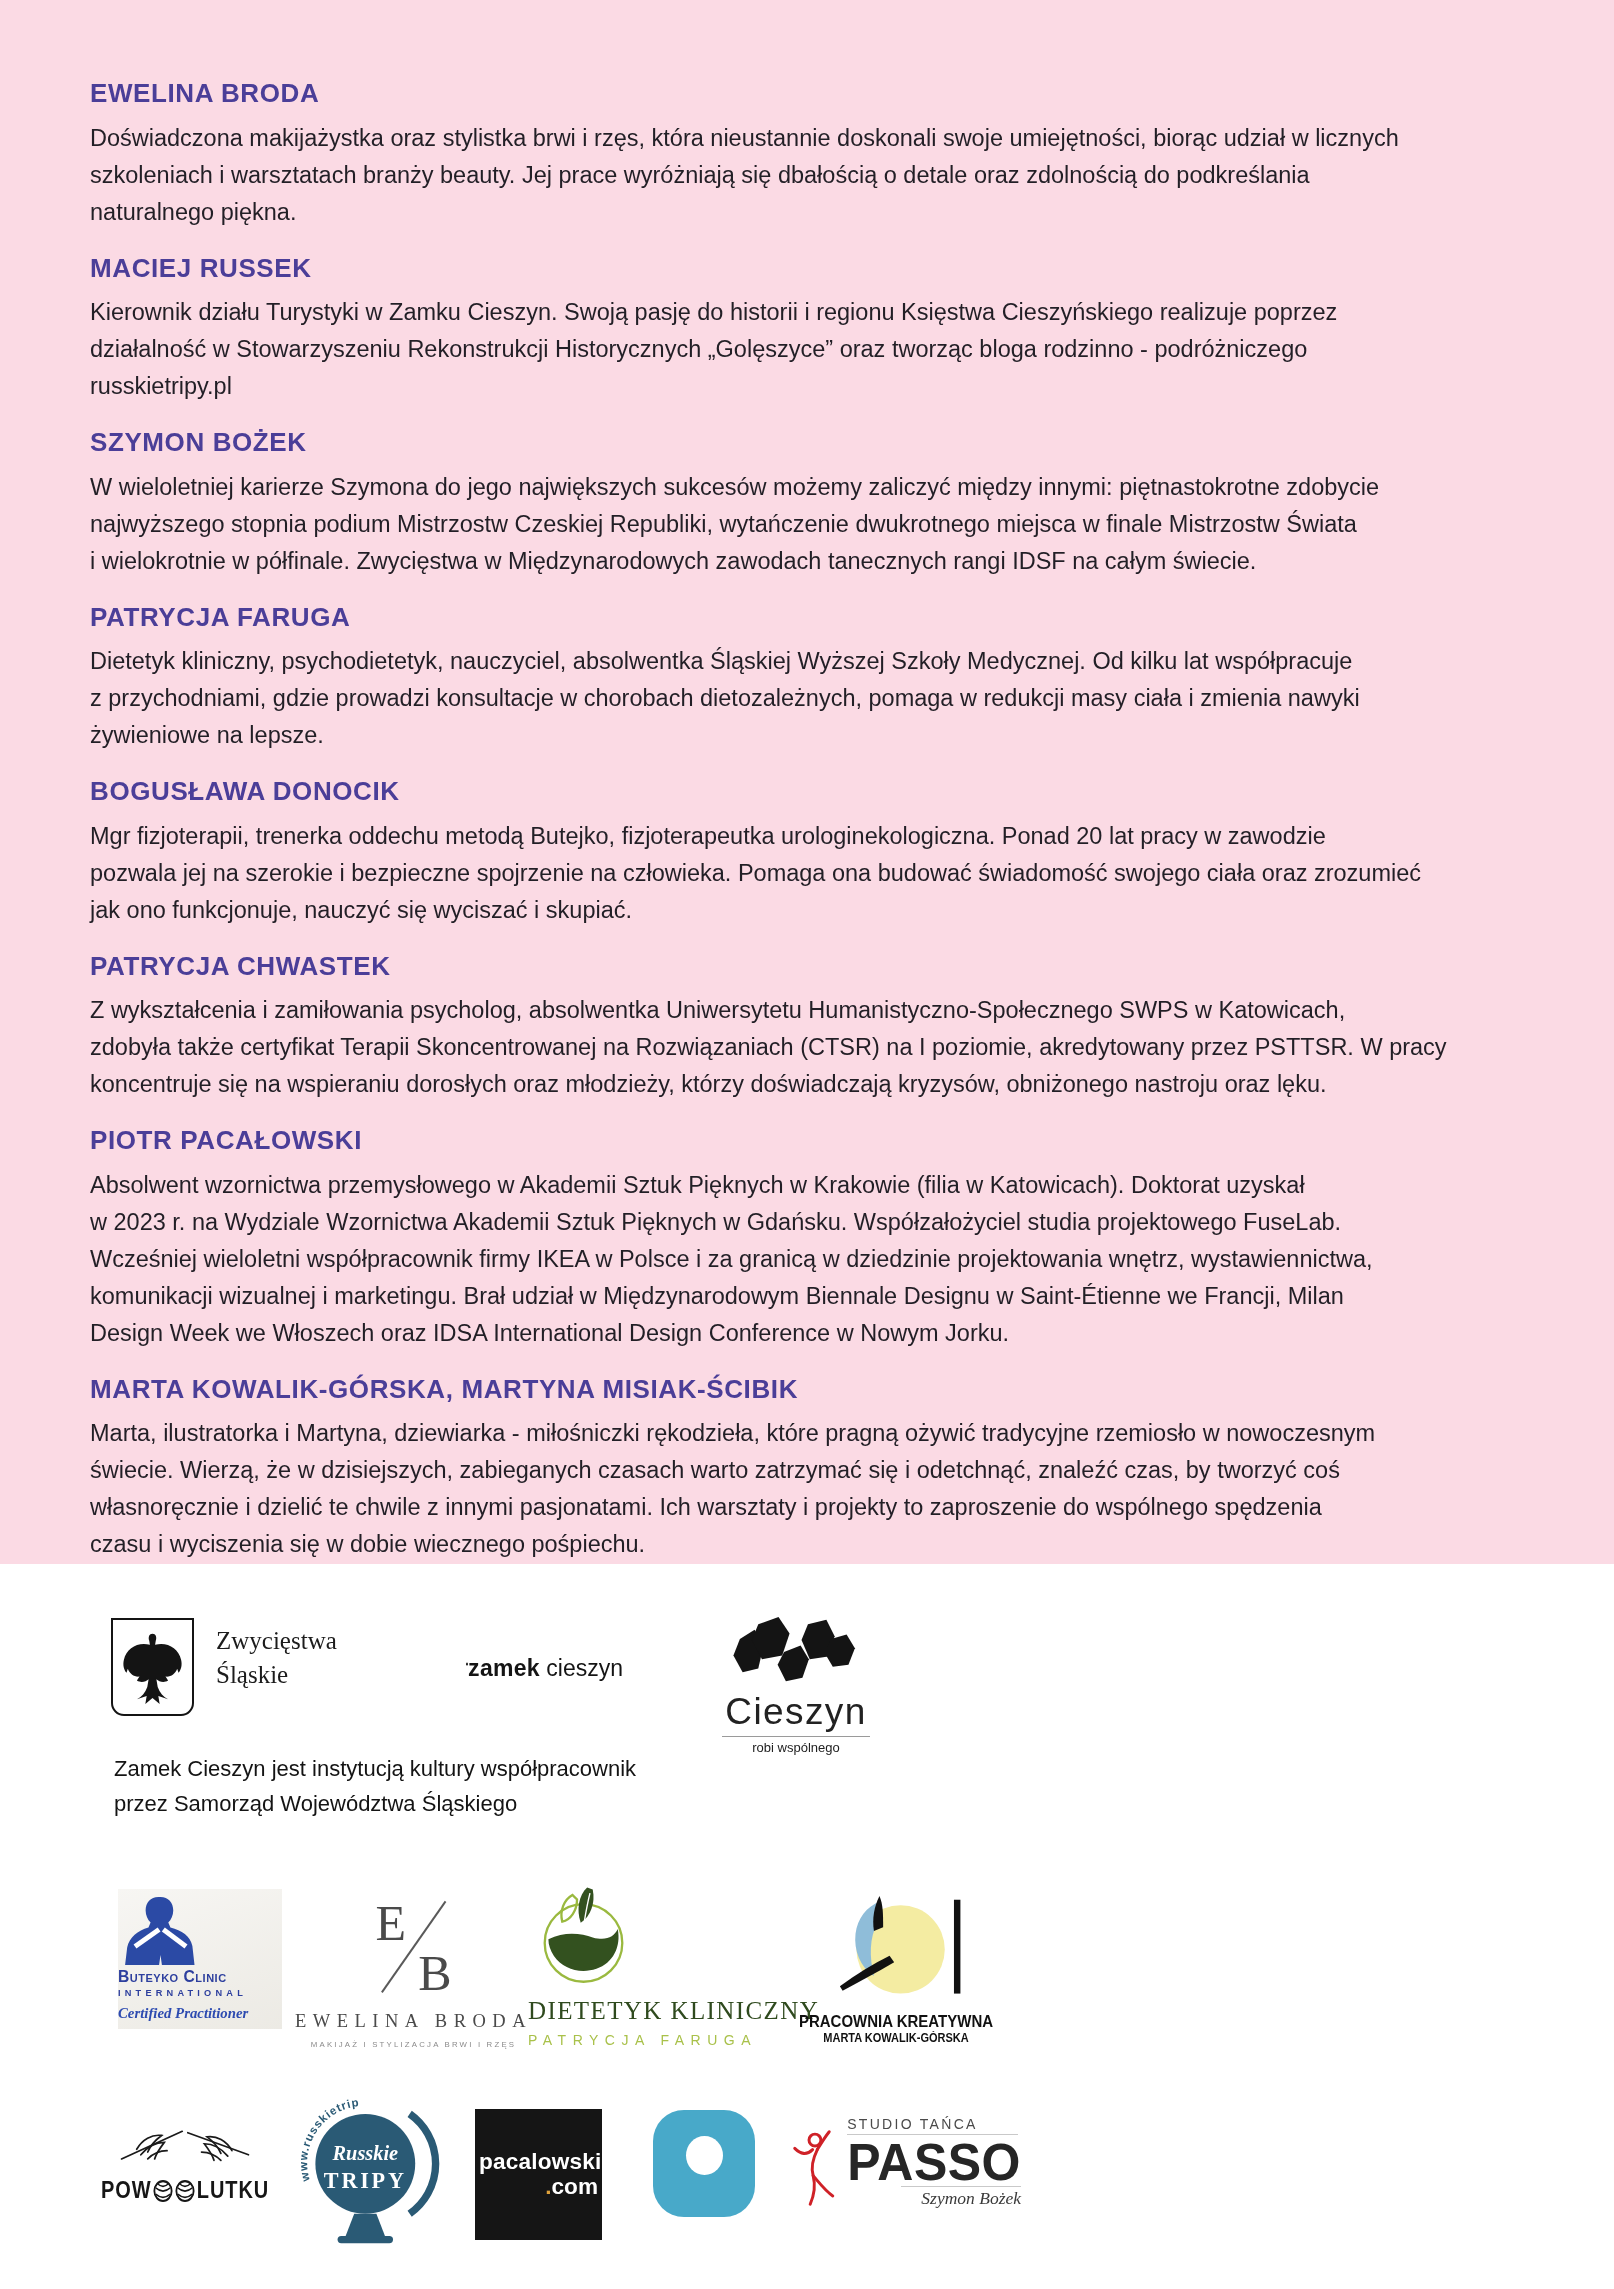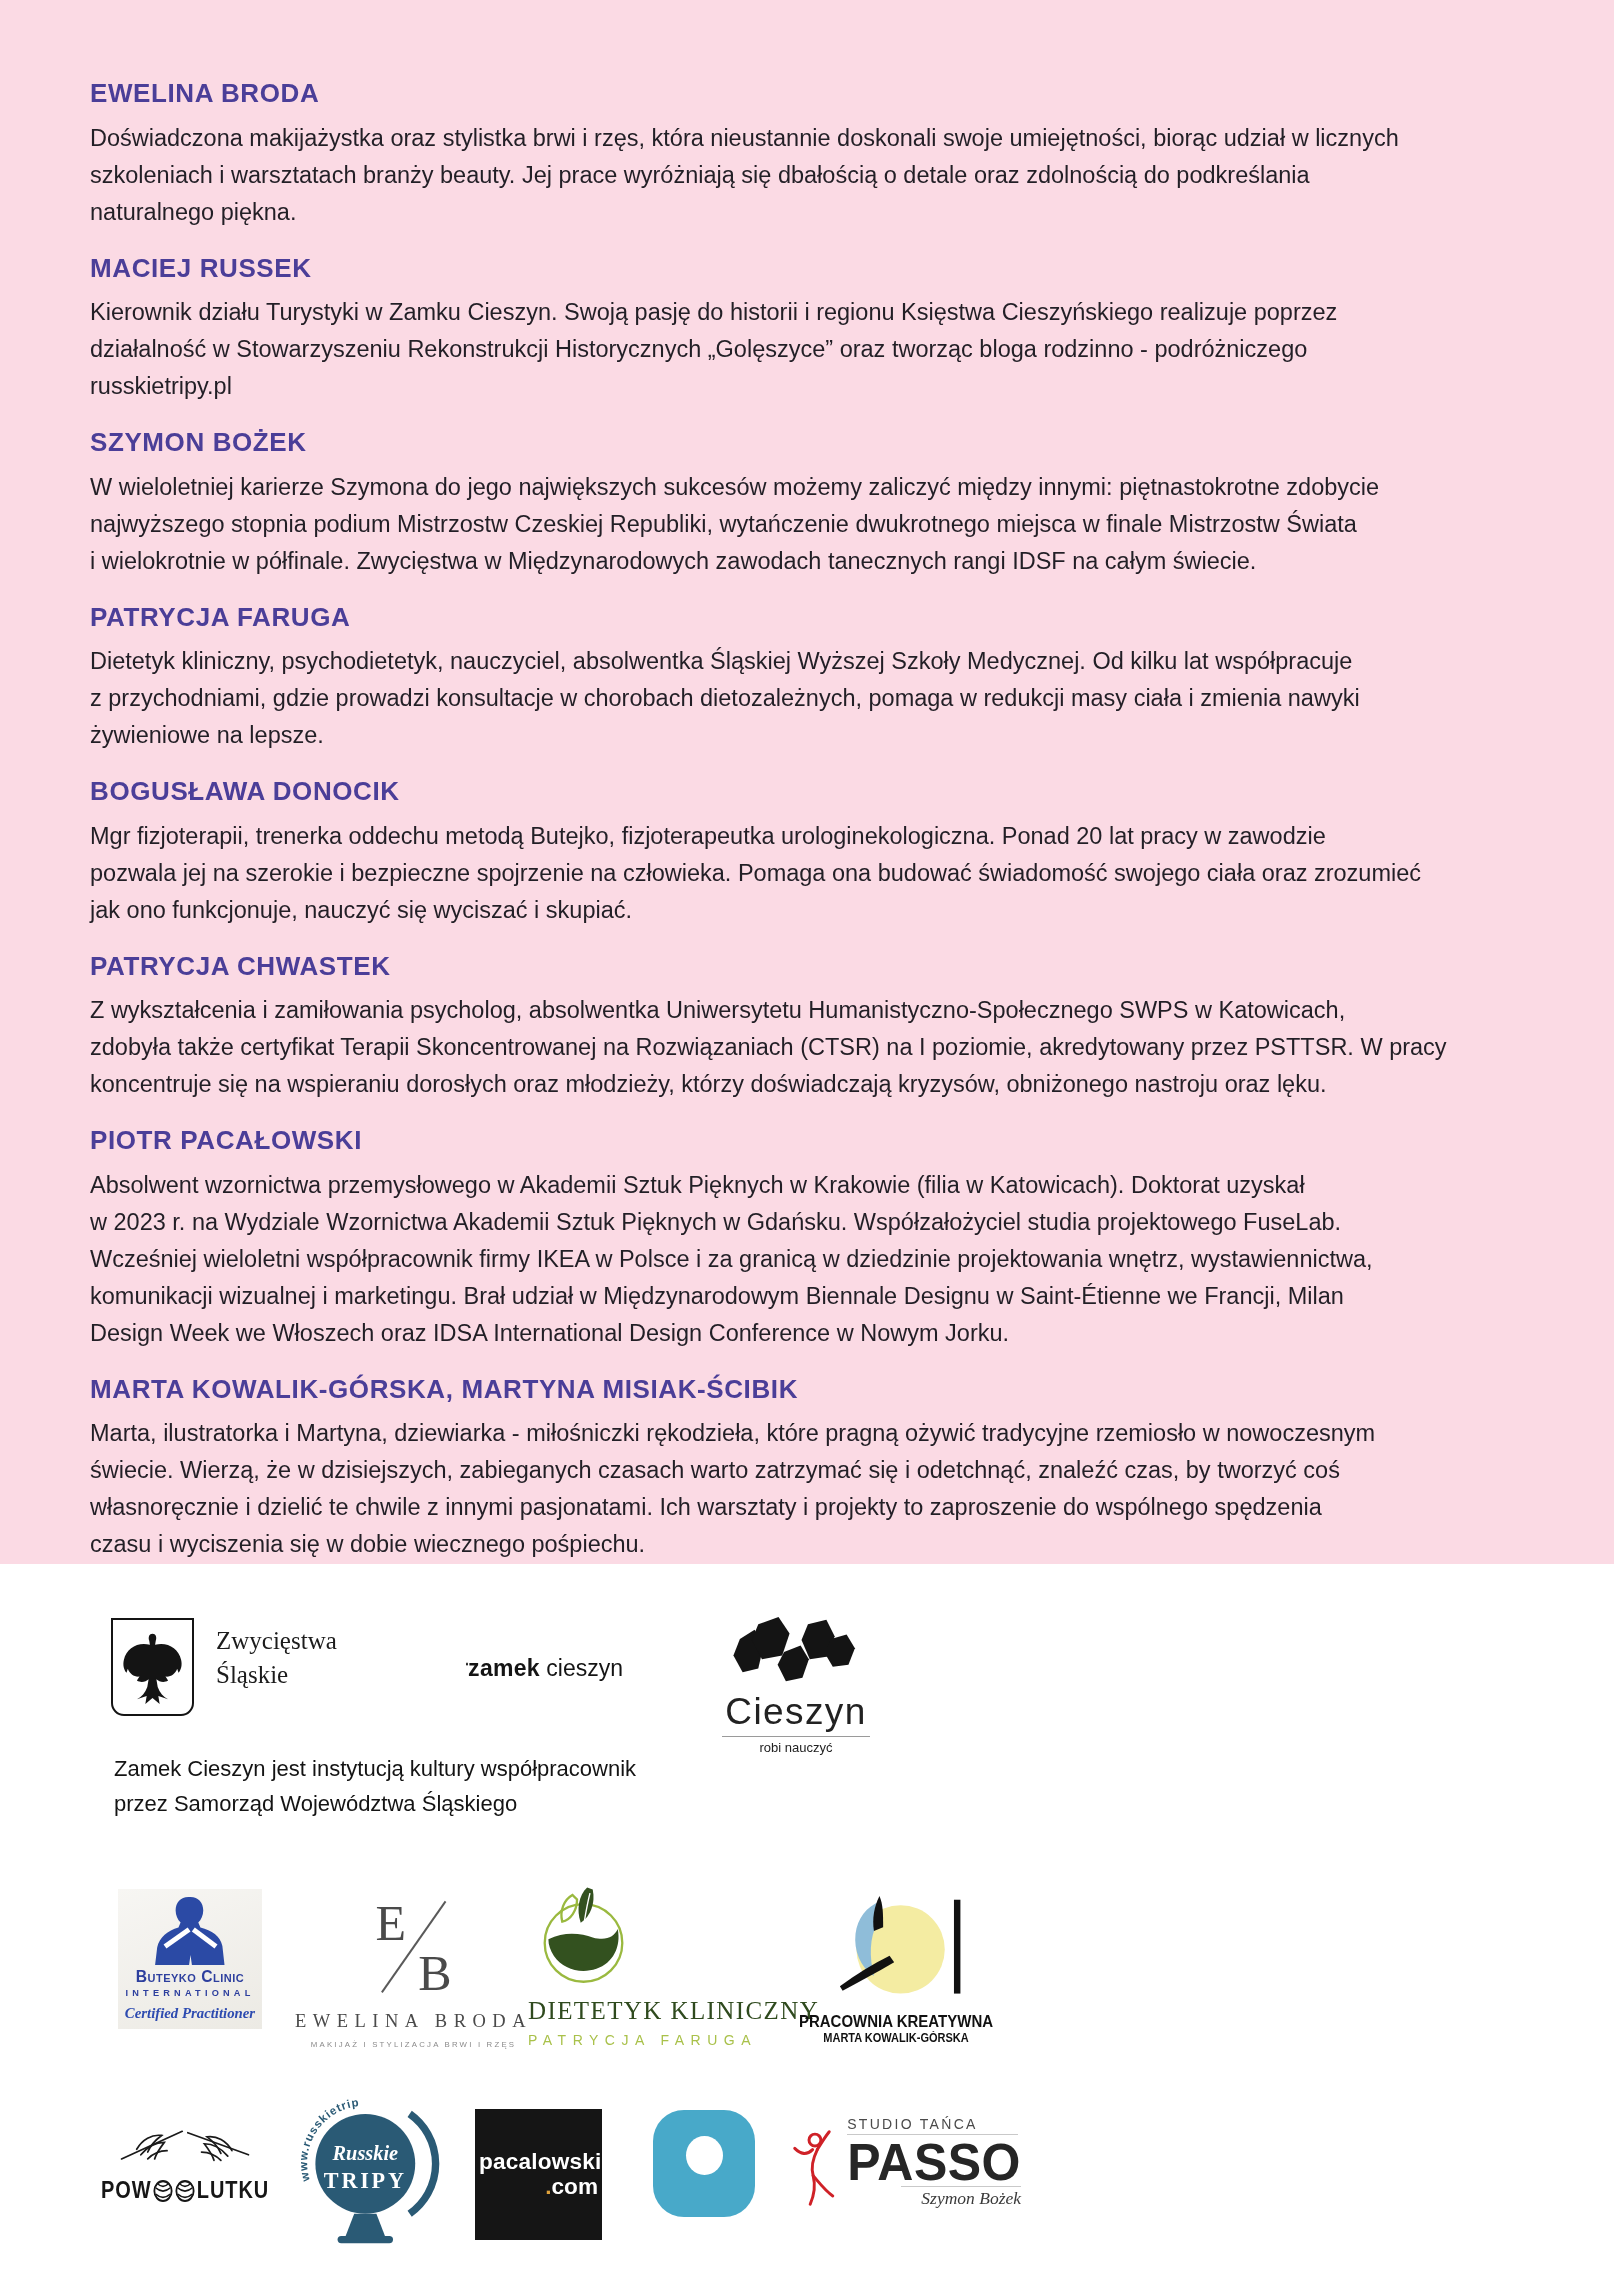--- a/index.html
+++ b/index.html
@@ -36,23 +36,23 @@
   .zamek-text .b{font-weight:700;letter-spacing:0.3px;}
   .cieszyn-block{top:51px;left:713px;display:flex;flex-direction:column;align-items:center;width:166px;}
   .cieszyn-title{font-size:37px;font-weight:300;color:#222;letter-spacing:1.4px;margin-top:3.7px;}
   .cieszyn-rule{width:148px;height:0.9px;background:#9a9a9a;margin:3.7px 0 2.8px 0;}
   .cieszyn-tag{font-size:13px;color:#222;}
   .coop-note{
     top:187px;left:114px;font-size:22px;line-height:35px;color:#141414;white-space:pre-line;
   }
   
   .buteyko-card{
-    top:325px;left:118px;width:144px;height:140px;
+    top:325px;left:118px;width:164px;height:140px;
     background:linear-gradient(160deg,#f7f6f3 0%,#eceae4 100%);
-    display:flex;flex-direction:column;align-items:center;justify-content:flex-start;
+    display:flex;flex-direction:column;align-items:flex-start;justify-content:flex-start;
     padding-top:5.5px;box-sizing:border-box;
   }
   .buteyko-name{font-size:15.7px;font-weight:700;color:#2d3f9e;letter-spacing:0.5px;margin-top:1.8px;font-variant:small-caps;}
   .buteyko-sub{font-size:9.2px;color:#2d3f9e;letter-spacing:4.2px;margin-top:1.8px;font-weight:bold;}
   .buteyko-cert{font-family:"Liberation Serif",serif;font-style:italic;font-size:14.8px;font-weight:700;color:#2d4bb0;margin-top:6.5px;}
   .eb-block{top:334px;left:321px;width:185px;display:flex;flex-direction:column;align-items:center;}
   .eb-monogram{position:relative;width:102px;height:100px;}
   .eb-e,.eb-b{font-family:"Liberation Serif",serif;font-size:50px;font-weight:400;color:#4a4a4a;position:absolute;line-height:1;}
   .eb-e{left:13px;top:0;}
   .eb-b{right:13px;bottom:0;}
@@ -198,21 +198,21 @@
   <div class="abs cieszyn-block">
     <svg width="138" height="72" viewBox="0 0 150 78">
       <polygon fill="#141414" points="14,26 30,16 40,32 34,58 17,62 7,44"></polygon>
       <polygon fill="#141414" points="34,10 56,2 68,20 60,44 38,48 27,27"></polygon>
       <polygon fill="#141414" points="62,40 80,33 89,48 82,68 64,72 55,54"></polygon>
       <polygon fill="#141414" points="88,10 108,5 117,23 110,45 90,48 81,27"></polygon>
       <polygon fill="#141414" points="113,26 130,21 139,36 132,54 115,56 106,41"></polygon>
     </svg>
     <div class="cieszyn-title">Cieszyn</div>
     <div class="cieszyn-rule"></div>
-    <div class="cieszyn-tag">robi nauczyć</div>
+    <div class="cieszyn-tag">robi wspólnego</div>
   </div>
 
   <div class="abs coop-note">Zamek Cieszyn jest instytucją kultury współpracownik
 przez Samorząd Województwa Śląskiego</div>
 
   <div class="abs buteyko-card">
     <svg width="85" height="72" viewBox="0 0 120 100">
       <path fill="#2b4aa5" d="M60 2 c11 0 18 8 18 19 c0 7 -3 13 -7 17 l3 7 c16 4 28 12 31 26 l3 27 h-46 l-2 -14 -2 14 h-48 l3 -25 c3 -14 15 -24 30 -28 l3 -7 c-4 -4 -7 -10 -7 -17 c0 -11 7 -19 18 -19 z"></path>
       <path stroke="#ffffff" stroke-width="7" fill="none" d="M24 72 L58 48"></path>
       <path stroke="#ffffff" stroke-width="7" fill="none" d="M96 72 L64 48"></path>

